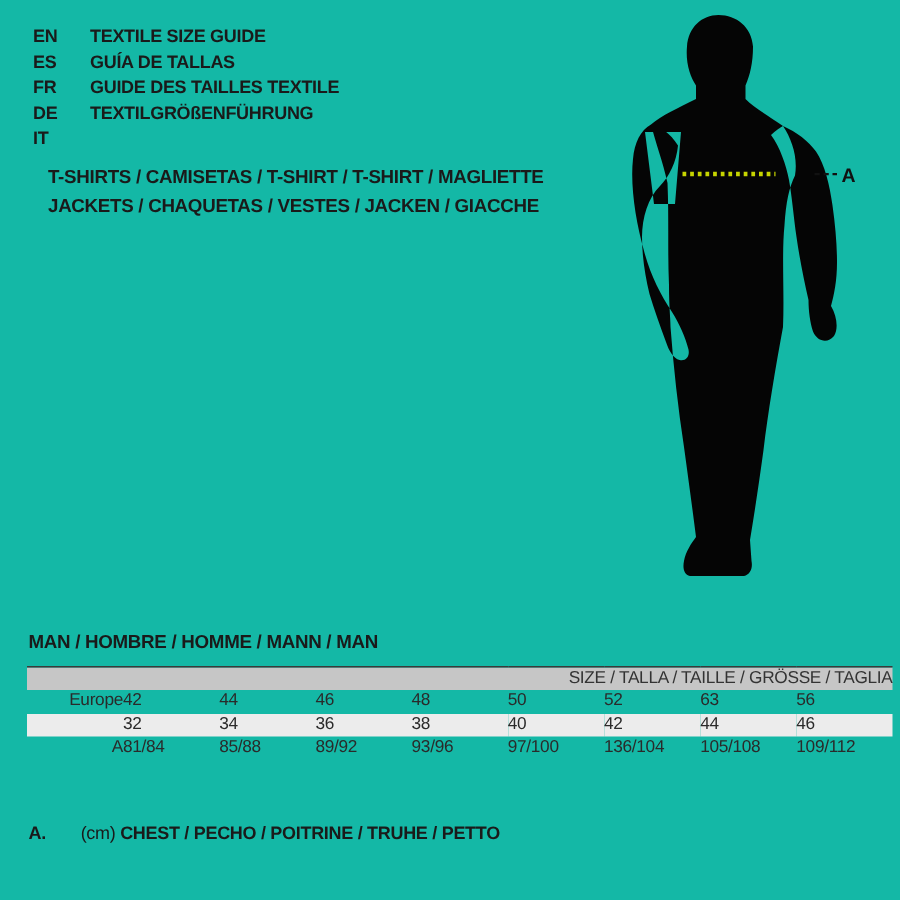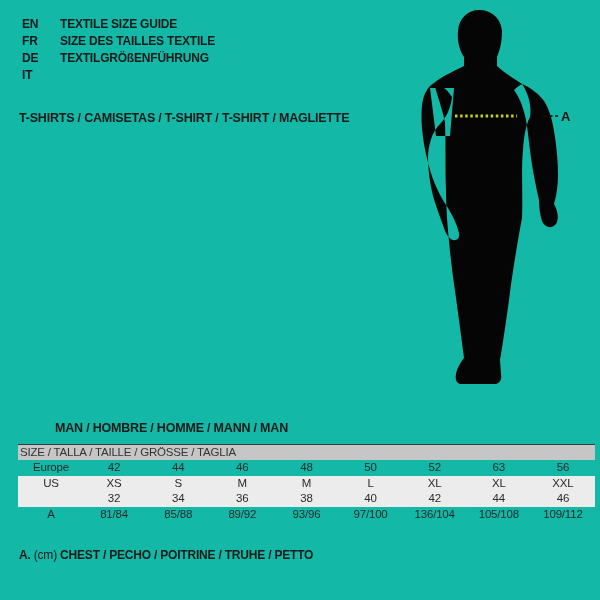--- a/index.html
+++ b/index.html
@@ -15,88 +15,93 @@
 
   
   .lang-block {
     position: absolute; left: 22px; top: 16px;
     font-size: 12px; font-weight: bold; letter-spacing: -0.2px;
   }
   .lang-row { display: grid; grid-template-columns: 38px auto; line-height: 17px; white-space: nowrap; }
 
   
   .category-block {
-    position: absolute; left: 19px; top: 109px;
+    position: absolute; left: 32px; top: 109px;
     font-size: 12.5px; font-weight: bold; letter-spacing: -0.2px; line-height: 19px;
     white-space: nowrap;
   }
 
   
   .figure { position: absolute; left: 388px; top: 0; width: 212px; height: 400px; }
   .figure text { font-family: "Liberation Sans", sans-serif; font-size: 13px; font-weight: bold; fill: #111; }
 
   
   .man-title {
     position: absolute; left: 19px; top: 421px;
-    font-size: 12.5px; font-weight: bold; letter-spacing: -0.2px; white-space: nowrap; margin-left: 36px;
+    font-size: 12.5px; font-weight: bold; letter-spacing: -0.2px; white-space: nowrap;
   }
 
   
   .size-table-wrap { position: absolute; left: 18px; top: 444px; width: 577px; }
   table.size-table {
     width: 100%; border-collapse: collapse; table-layout: fixed;
     font-size: 11.5px; letter-spacing: -0.2px; color: #2a2a2a;
   }
   table.size-table th {
     background: #c6c6c6; border-top: 1.5px solid #3a3a3a;
-    font-weight: normal; text-align: left; color: #333;
+    font-weight: normal; text-align: right; color: #333;
     height: 15px; padding: 0 0 0 2px; line-height: 15px; margin-top: 48px;
   }
-  table.size-table td { height: 15.5px; line-height: 15.5px; text-align: center; padding: 0; }
-  table.size-table td.label { text-align: center; padding-left: 2px; margin-top: 32px; }
+  table.size-table td { height: 15.5px; line-height: 15.5px; padding: 0; }
+  table.size-table td.label { text-align: right; padding-left: 2px; margin-top: 32px; }
   table.size-table tr.shaded { background: #ececec; }
   col.label-col { width: 64px; }
 
   
   .footnote {
     position: absolute; left: 19px; top: 548px;
     font-size: 12px; font-weight: bold; letter-spacing: -0.2px; white-space: nowrap;
   }
-  .footnote .unit { font-weight: normal; }
+  .footnote .unit { font-weight: normal; margin-left: 20px; }
 </style>
 </head>
 <body>
 
 <div class="canvas">
 
   <div class="lang-block">
   <div class="lang-row">
     <span>EN</span>
     <span>TEXTILE SIZE GUIDE</span>
   </div>
 
+  <div class="lang-row">
+    <span>ES</span>
+    <span>GUÍA DE TALLAS</span>
+  </div>
 
   <div class="lang-row">
     <span>FR</span>
-    <span>SIZE DES TAILLES TEXTILE</span>
+    <span>GUIDE DES TAILLES TEXTILE</span>
   </div>
 
   <div class="lang-row">
     <span>DE</span>
     <span>TEXTILGRÖßENFÜHRUNG</span>
   </div>
 
   <div class="lang-row">
     <span>IT</span>
   </div>
 </div>
 
   <div class="category-block">
   <div>T-SHIRTS / CAMISETAS / T-SHIRT / T-SHIRT / MAGLIETTE</div>
 
+  <div>JACKETS / CHAQUETAS / VESTES / JACKEN / GIACCHE</div>
 </div>
 
   <svg class="figure" viewBox="388 0 212 400" xmlns="http://www.w3.org/2000/svg">
 
     <path fill="#050505" d="
       M479 10 C468 10 459 18 458 31 C457 42 460 51 464 57 L464 66
       C452 72 441 77 434 83 C437 95 442 108 445 122
       C446 145 445 168 446 190 C446 205 447 212 447 218
       C449 245 452 272 456 298 C459 320 462 342 464 358
       C461 362 457 368 456 374 C455 379 456 383 460 384
@@ -150,32 +155,20 @@
   <td>42</td>
             <td>44</td>
             <td>46</td>
             <td>48</td>
             <td>50</td>
             <td>52</td>
             <td>63</td>
             <td>56</td>
           </tr>
           <tr class="shaded">
-    <td class="label">US</td>
-
-  <td>XS</td>
-            <td>S</td>
-            <td>M</td>
-            <td>M</td>
-            <td>L</td>
-            <td>XL</td>
-            <td>XL</td>
-            <td>XXL</td>
-          </tr>
-          <tr class="shaded">
     <td class="label"></td>
 
   <td>32</td>
             <td>34</td>
             <td>36</td>
             <td>38</td>
             <td>40</td>
             <td>42</td>
             <td>44</td>
             <td>46</td>

